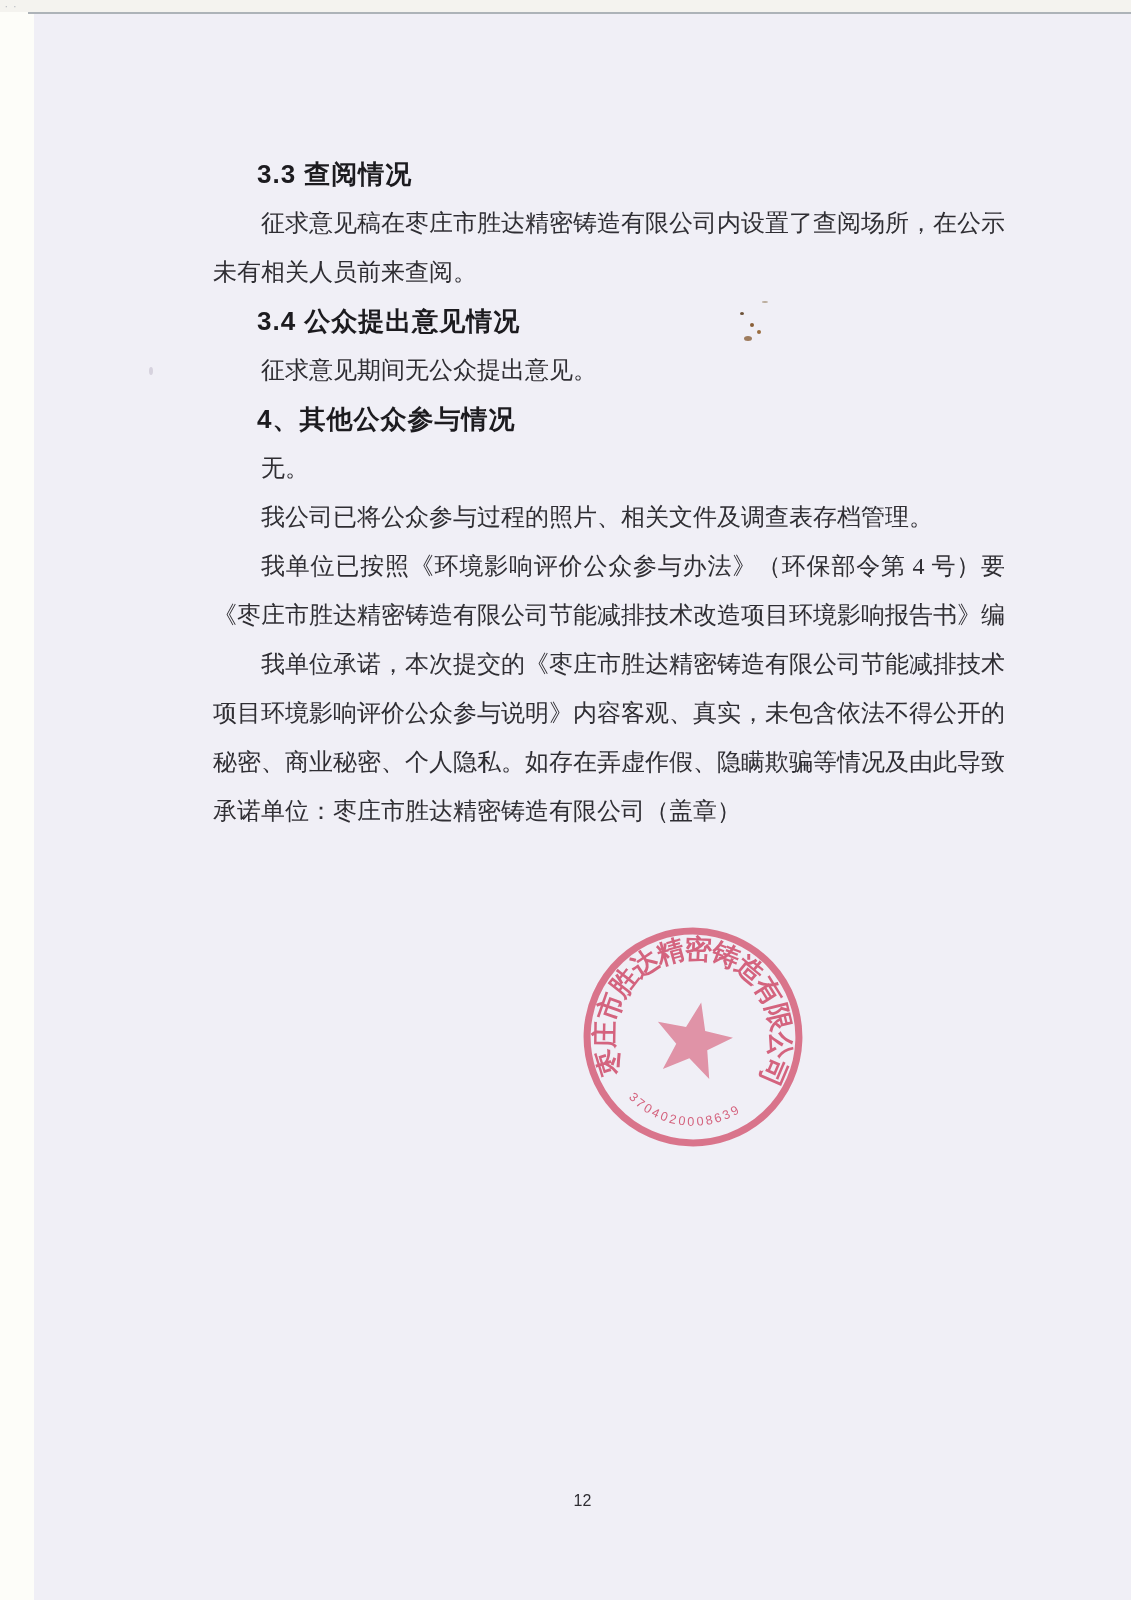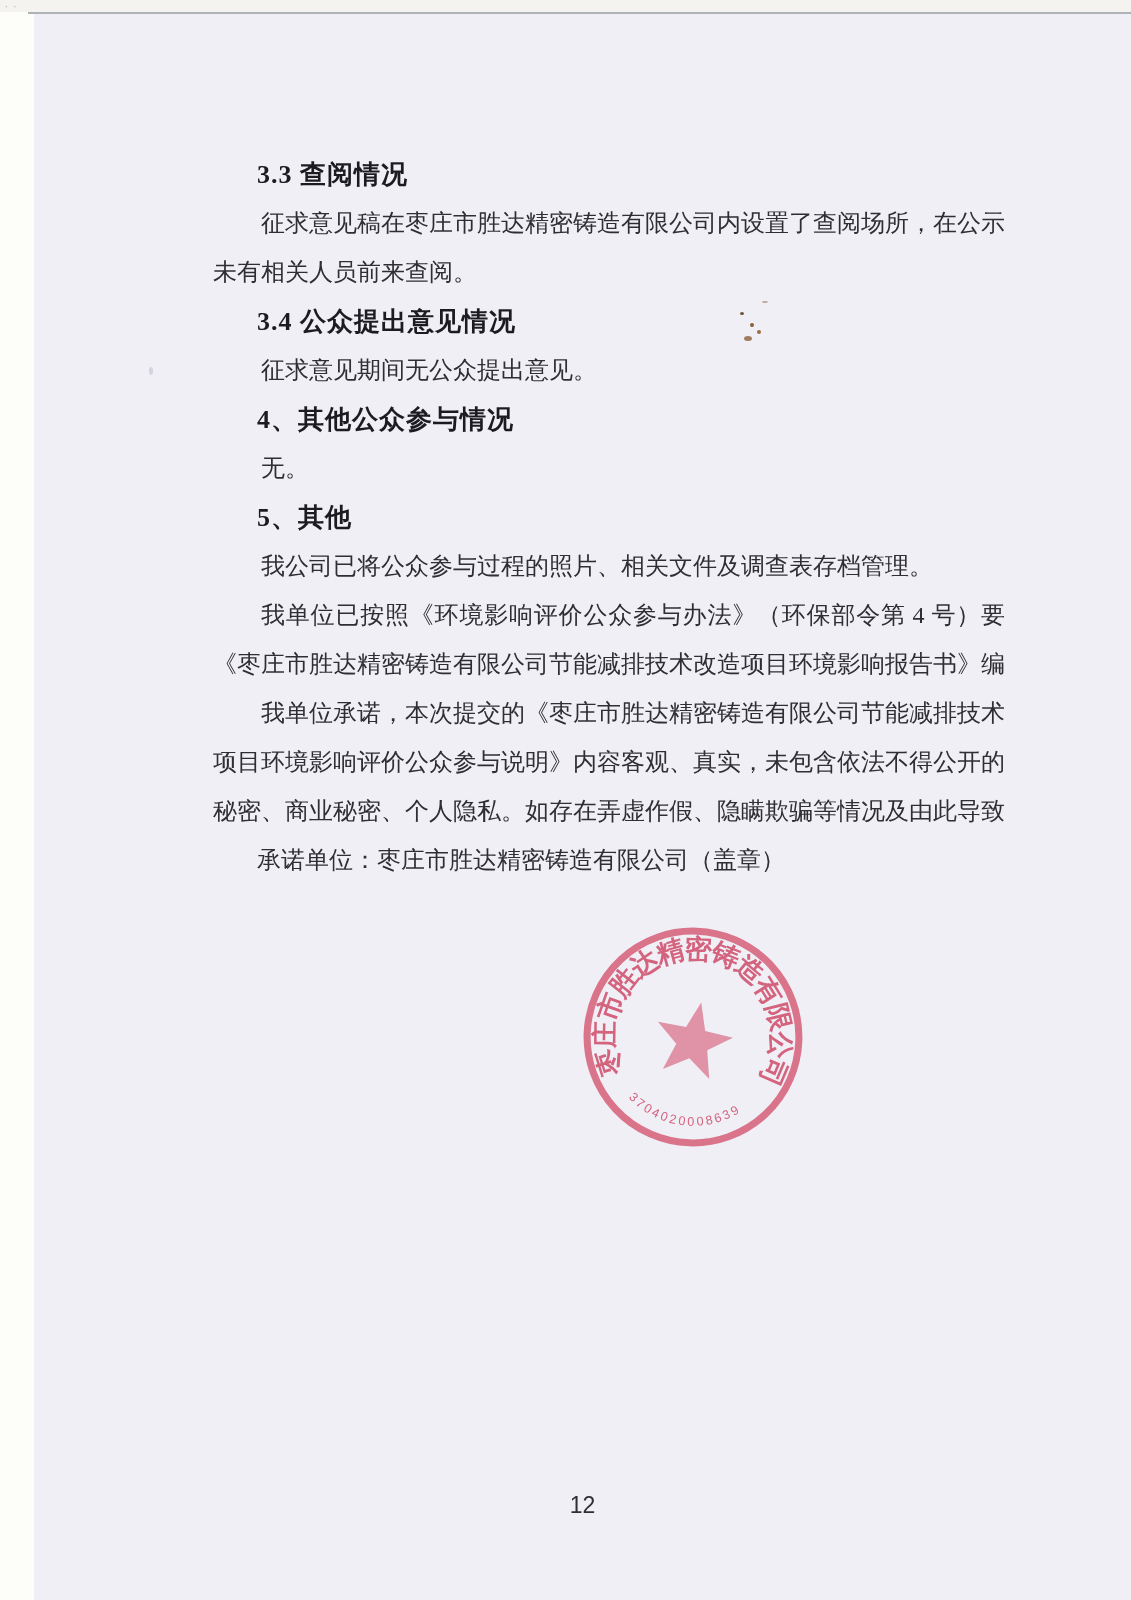--- a/index.html
+++ b/index.html
@@ -29,56 +29,56 @@
     font-family:"DejaVu Sans Mono",monospace;
   }
   
   .content{
     position:absolute;left:213px;top:150px;width:792px;
     font-size:24px;color:#2f2e33;
   }
   .h{
     height:49px;line-height:49px;
     margin-left:44px;
-    font-family:Liberation Serif, serif;
+    font-family:Liberation Sans, sans-serif;
     font-weight:700;font-size:26px;color:#1c1b1f;
     letter-spacing:1px;
   }
   .line{
     height:49px;line-height:49px;
     white-space:nowrap;
   }
   .line.full{
     white-space:normal;
     text-align:justify;
     -moz-text-align-last:justify;
     text-align-last:justify;
     overflow:hidden;
   }
   .indent{text-indent:48px;}
-  .sig{margin-left:44px;}
+  .sig{}
   
   .stamp{
     position:absolute;left:576px;top:920px;width:234px;height:234px;
     mix-blend-mode:multiply;opacity:.85;
     transform:rotate(2deg);
   }
   
   .speck{position:absolute;border-radius:50%;}
   .speck.s1{left:740px;top:312px;width:4px;height:3px;background:#6d5238;}
   .speck.s2{left:750px;top:323px;width:4px;height:4px;background:#8a5f38;}
   .speck.s3{left:744px;top:336px;width:8px;height:5px;background:#8a5f38;opacity:.8;}
   .speck.s4{left:757px;top:330px;width:4px;height:4px;background:#9a6d40;}
   .speck.s5{left:762px;top:301px;width:6px;height:2px;background:#b9aa9a;}
   .speck.s6{left:149px;top:367px;width:4px;height:8px;background:#d6d2de;}
   
   .page-number{
     position:absolute;left:34px;right:0;top:1492px;
     text-align:center;
-    font-size:23px;color:#2f2e33;
+    font-size:16px;color:#2f2e33;
     font-family:"Liberation Sans","DejaVu Sans",sans-serif;
   }
 </style>
 </head>
 <body>
 
 <div class="scan">
   <div class="top-strip"></div>
   <div class="paper"></div>
   <div class="edge-line"></div>
@@ -88,21 +88,20 @@
     <div class="h">3.3 查阅情况</div>
     <div class="line indent full">征求意见稿在枣庄市胜达精密铸造有限公司内设置了查阅场所，在公示期间</div>
     <div class="line">未有相关人员前来查阅。</div>
 
     <div class="h">3.4 公众提出意见情况</div>
     <div class="line indent">征求意见期间无公众提出意见。</div>
 
     <div class="h">4、其他公众参与情况</div>
     <div class="line indent">无。</div>
 
-    <div class="h">5、其他</div>
     <div class="line indent">我公司已将公众参与过程的照片、相关文件及调查表存档管理。</div>
 
     <div class="line indent full">我单位已按照《环境影响评价公众参与办法》（环保部令第 4 号）要求，在</div>
     <div class="line full">《枣庄市胜达精密铸造有限公司节能减排技术改造项目环境影响报告书》编制阶</div>
 
     <div class="line indent full">我单位承诺，本次提交的《枣庄市胜达精密铸造有限公司节能减排技术改造</div>
     <div class="line full">项目环境影响评价公众参与说明》内容客观、真实，未包含依法不得公开的国家</div>
     <div class="line full">秘密、商业秘密、个人隐私。如存在弄虚作假、隐瞒欺骗等情况及由此导致的一</div>
 
     <div class="line sig">承诺单位：枣庄市胜达精密铸造有限公司（盖章）</div>

